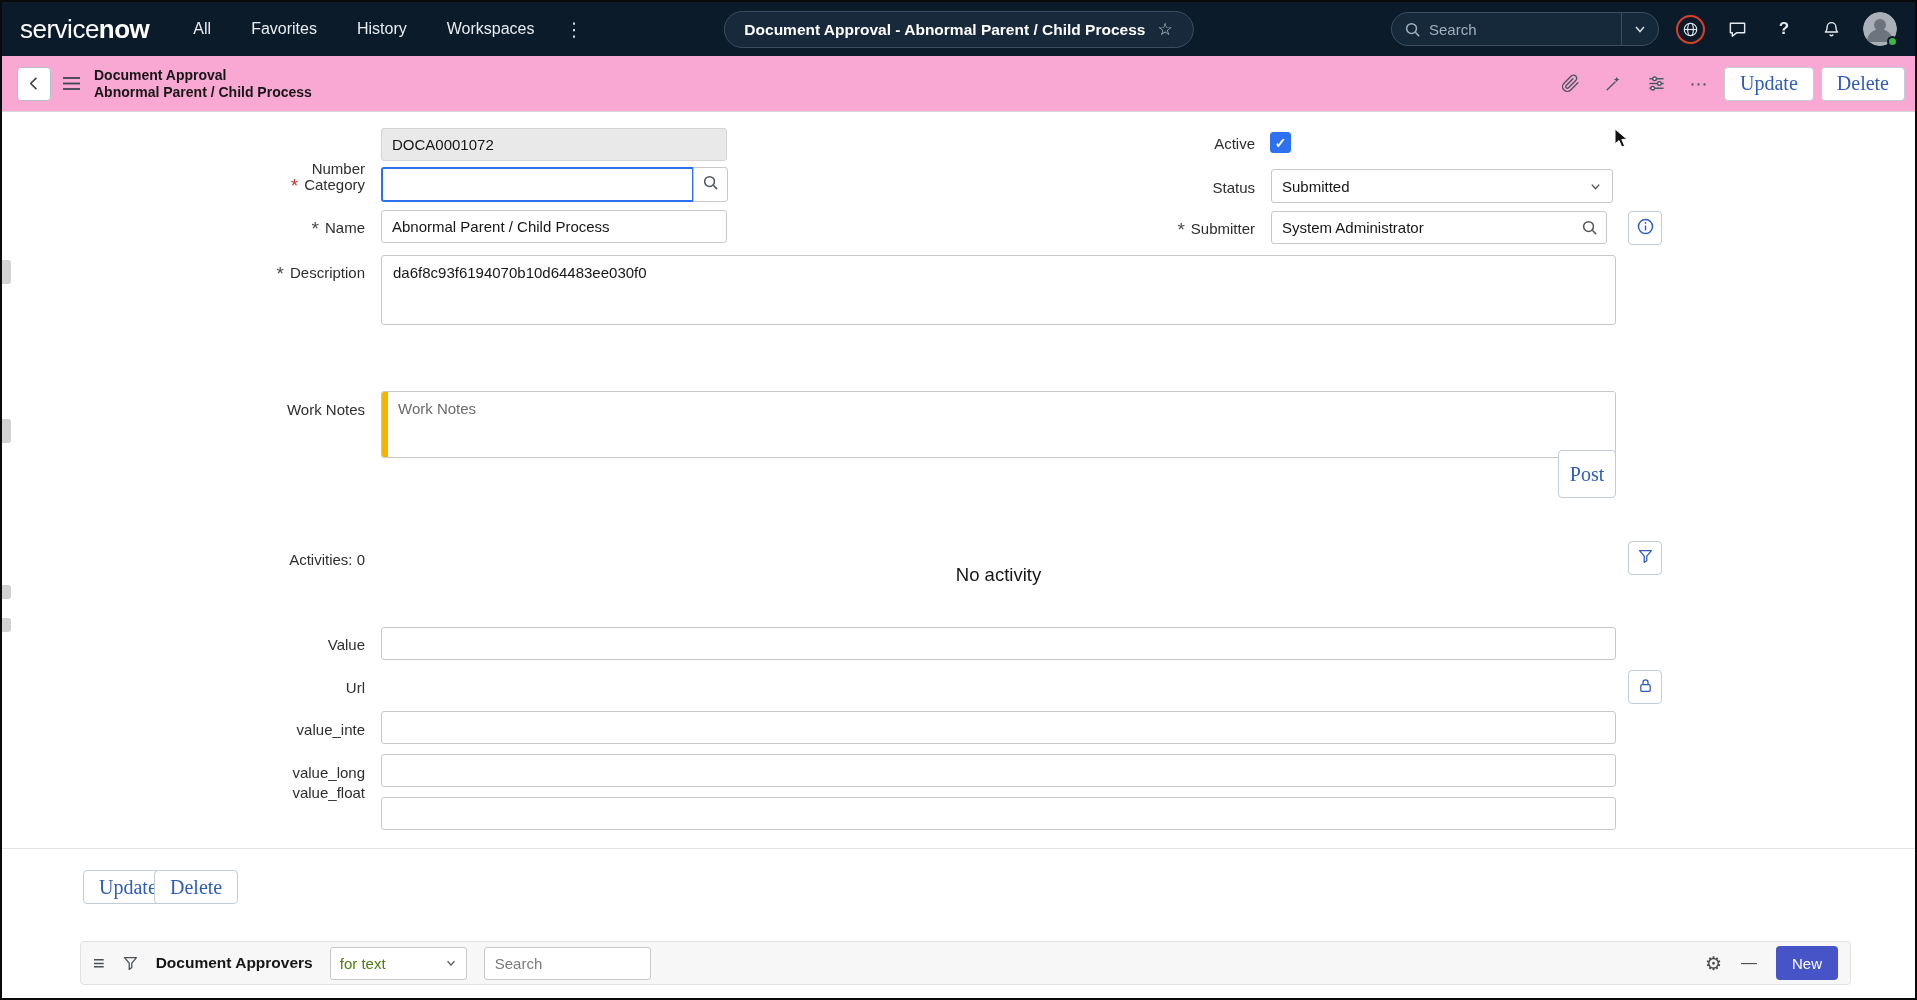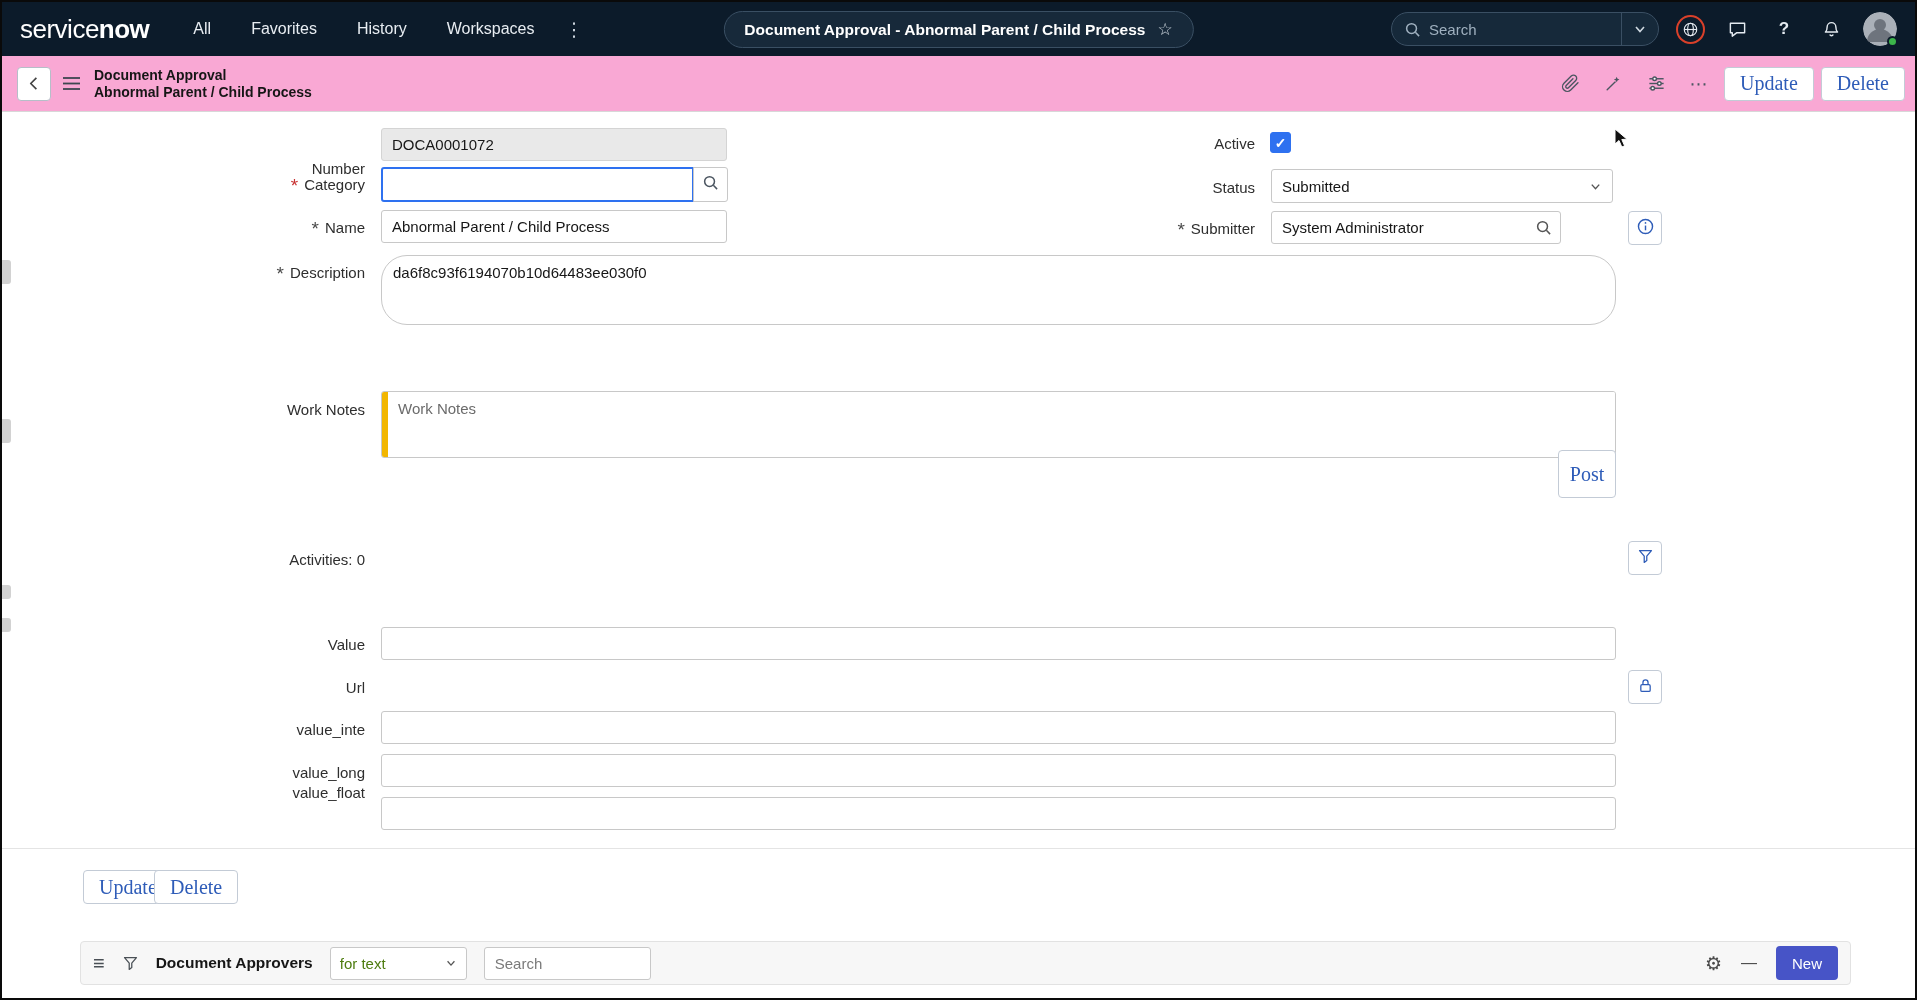--- a/index.html
+++ b/index.html
@@ -317,59 +317,60 @@
   <div class="lbl" style="left:133px;top:215px;">
       <span class="req filled">*</span>
       <span>Name</span>
     </div>
   <input class="input" style="left: 379px; top: 208px; width: 346px;" value="Abnormal Parent / Child Process">
 
   <div class="lbl" style="left:1023px;top:216px;">
       <span class="req filled">*</span>
       <span>Submitter</span>
     </div>
-  <div class="inline-wrap" style="left:1269px;top:209px;width:290px;height:33px;">
+  <div class="inline-wrap" style="left:1269px;top:209px;width:336px;height:33px;">
     <input type="text" value="System Administrator" style="">
     <span class="mag-in"><svg width="17" height="17" viewBox="0 0 18 18" fill="none" stroke="currentColor" stroke-width="1.6">
           <circle cx="8" cy="8" r="5.2"></circle>
           <line x1="12" y1="12" x2="16" y2="16"></line>
         </svg></span>
   </div>
   <div class="icon-btn-blue" style="left:1626px;top:209px;">
     <span><svg width="19" height="19" viewBox="0 0 20 20" fill="none" stroke="currentColor" stroke-width="1.5">
           <circle cx="10" cy="10" r="7.4"></circle>
           <line x1="10" y1="9" x2="10" y2="14"></line>
           <circle cx="10" cy="6.2" r="0.9" fill="currentColor" stroke="none"></circle>
         </svg></span>
   </div>
 
   <div class="lbl" style="left:133px;top:260px;">
       <span class="req filled">*</span>
       <span>Description</span>
     </div>
-  <textarea class="textarea" style="left: 379px; top: 253px; width: 1235px; height: 70px; border-radius: 26px;">da6f8c93f6194070b10d64483ee030f0</textarea>
+  <textarea class="textarea" style="left: 379px; top: 253px; width: 1235px; height: 70px;">da6f8c93f6194070b10d64483ee030f0</textarea>
 
   <div class="lbl" style="left:133px;top:397px;">
       <span>Work Notes</span>
     </div>
   <div class="wn-wrap" style="left:379px;top:389px;width:1235px;height:67px;">
     <div class="wn-stripe"></div>
     <textarea class="wn-text" placeholder="Work Notes" style=""></textarea>
   </div>
 
   <button class="btn-outline" style="position:absolute;left:1556px;top:448px;width:58px;height:48px;padding:0;">Post</button>
 
   <div class="lbl" style="left:133px;top:547px;">
       <span>Activities: 0</span>
     </div>
   <div class="icon-btn-blue" style="left:1626px;top:539px;">
     <span><svg width="17" height="17" viewBox="0 0 20 20" fill="none" stroke="currentColor" stroke-width="1.5" stroke-linejoin="round">
           <path d="M3 3h14l-5.5 6.5v5.2l-3 2.3V9.5z"></path>
         </svg></span>
   </div>
+  <div class="no-activity" style="left:379px;top:562px;width:1235px;">No activity</div>
 
   <div class="lbl" style="left:133px;top:632px;">
       <span>Value</span>
     </div>
   <input class="input" style="left: 379px; top: 625px; width: 1235px;" value="">
 
   <div class="lbl" style="left:133px;top:675px;">
       <span>Url</span>
     </div>
   <div class="icon-btn-blue" style="left:1626px;top:668px;">

